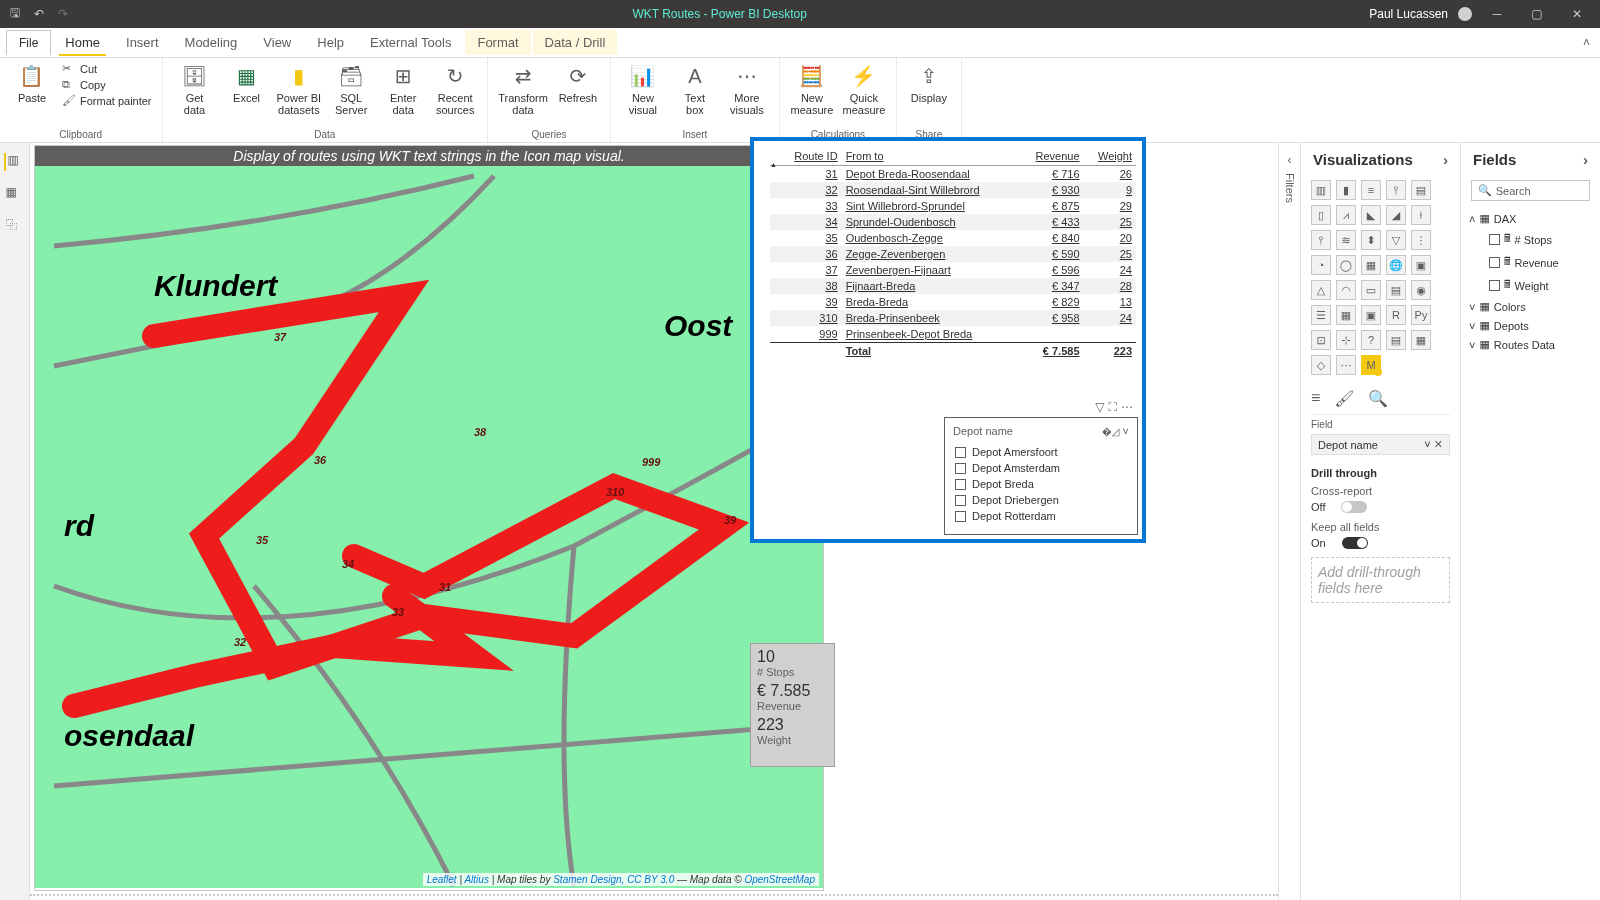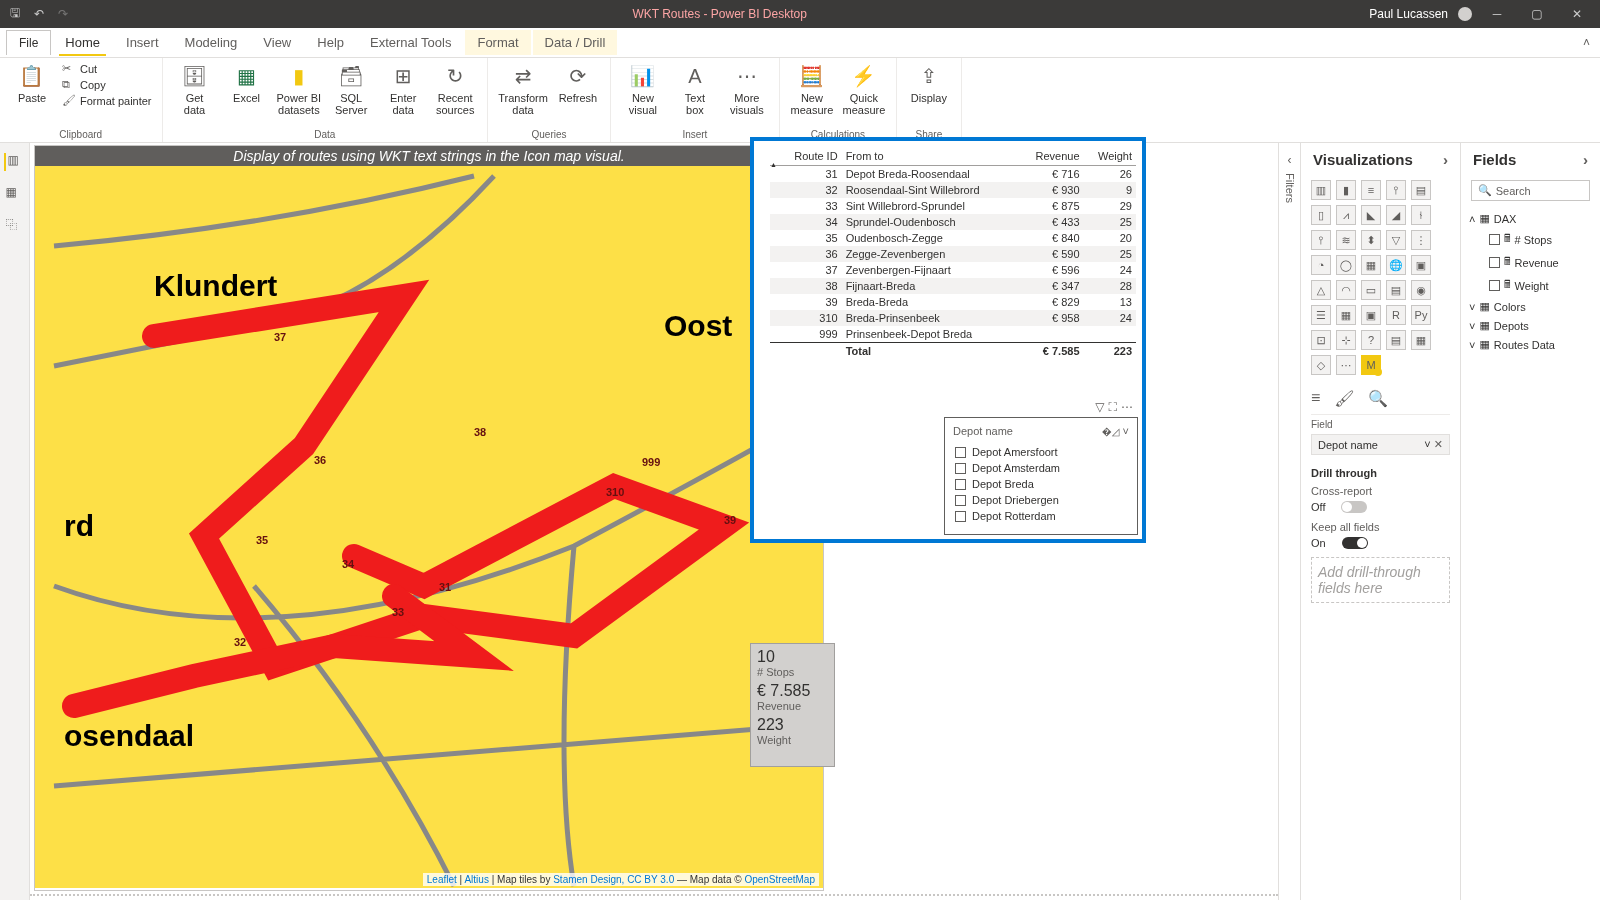--- a/index.html
+++ b/index.html
@@ -2,21 +2,21 @@
 <html><head>
 <meta charset="utf-8">
 <style>
   * { box-sizing: border-box; margin: 0; padding: 0; font-family: "Segoe UI", sans-serif; }
   body { background: #f3f2f1; width: 1600px; height: 900px; overflow: hidden; font-size: 12px; color: #323130; }
 
   
   .titlebar { background: #3b3a39; color: #fff; height: 28px; display: flex; align-items: center; padding: 0 8px; font-size: 12px; }
   .titlebar .left { display: flex; gap: 10px; align-items: center; }
   .titlebar .icon { width: 14px; height: 14px; display: inline-flex; align-items: center; justify-content: center; color: #ccc; }
-  .titlebar .center { flex: 1; text-align: center; color: #fca5a5; }
+  .titlebar .center { flex: 1; text-align: center; color: #5eead4; }
   .titlebar .right { display: flex; align-items: center; gap: 10px; }
   .user-dot { width: 14px; height: 14px; border-radius: 50%; background: #d2d0ce; display:inline-block; }
   .winbtn { width: 30px; text-align:center; color:#ccc; }
 
   
   .ribbontabs { background:#fff; border-bottom:1px solid #e1dfdd; height:30px; display:flex; align-items:center; padding-left:6px; gap:2px; }
   .filetab { background:#fff; border:1px solid #c8c6c4; border-bottom:none; padding:5px 12px; font-size:12px; color:#323130;}
   .rtab { padding:5px 12px; font-size:13px; color:#605e5c; cursor:pointer; position:relative;}
   .rtab.active { color:#323130; }
   .rtab.active::after { content:""; position:absolute; left:6px; right:6px; bottom:-1px; height:2px; background:#f2c811;}
@@ -70,30 +70,30 @@
   .fields-pane { width:140px;}
   .search{margin:4px 10px; border:1px solid #c8c6c4; padding:3px 6px; display:flex; align-items:center; gap:4px; font-size:11px; color:#605e5c;}
   .tree{padding:4px 8px; font-size:11px;}
   .tree .tbl{display:flex; align-items:center; gap:4px; padding:3px 0;}
   .tree .fld{display:flex; align-items:center; gap:4px; padding:2px 0 2px 20px;}
   .cb{width:11px;height:11px;border:1px solid #605e5c;}
 
   
   .mapvis{position:absolute; left:4px; top:2px; width:790px; height:746px; border:1px solid #c8c6c4;}
   .maptitle{background:#605e5c; color:#fff; text-align:center; font-size:14px; padding:2px; font-style:italic;}
-  .mapbody{position:relative; height:calc(100% - 22px); overflow:hidden; background:#fde047;}
+  .mapbody{position:relative; height:calc(100% - 22px); overflow:hidden; background:#86efac;font-style:italic;}
   .road{stroke:#888; stroke-width:5; fill:none;}
   .route{stroke:#ef1c1c; stroke-width:24; fill:none; stroke-linecap:round;}
   .townlabel{font-size:30px; font-weight:700; fill:#000;}
   .rnum{font-size:11px; font-weight:700; fill:#651010;}
   .attrib{position:absolute; bottom:2px; right:4px; font-size:10px; color:#333; background:rgba(255,255,255,0.8); padding:1px 4px;}
   .attrib a{color:#0078d4; text-decoration:none;}
 
   .sel-container{position:absolute; left:720px; top:-6px; width:396px; height:406px; border:4px solid #0078d4; background:#fff;}
-  .tablevis{position:absolute; left:16px; top:6px; right:6px; height:256px; font-size:11px;}
+  .tablevis{position:absolute; left:16px; top:6px; right:6px; height:256px; font-size:11px;text-decoration:underline;}
   .tablevis table{width:100%; border-collapse:collapse;}
   .tablevis th{text-align:left; font-weight:400; border-bottom:1px solid #a19f9d; padding:3px 4px; font-size:11px;}
   .tablevis th.r, .tablevis td.r{text-align:right;}
   .tablevis td{padding:2px 4px; border:none;}
   .tablevis tr.odd td{background:#f3f2f1;}
   .tablevis tfoot td{border-top:1px solid #323130; font-weight:600;}
   .sortmark{position:relative;}
   .sortmark::after{content:"▲"; font-size:7px; position:absolute; left:0; top:14px;}
 
   .slicer{position:absolute; border:1px solid #c8c6c4; background:#fff; font-size:11px;}

